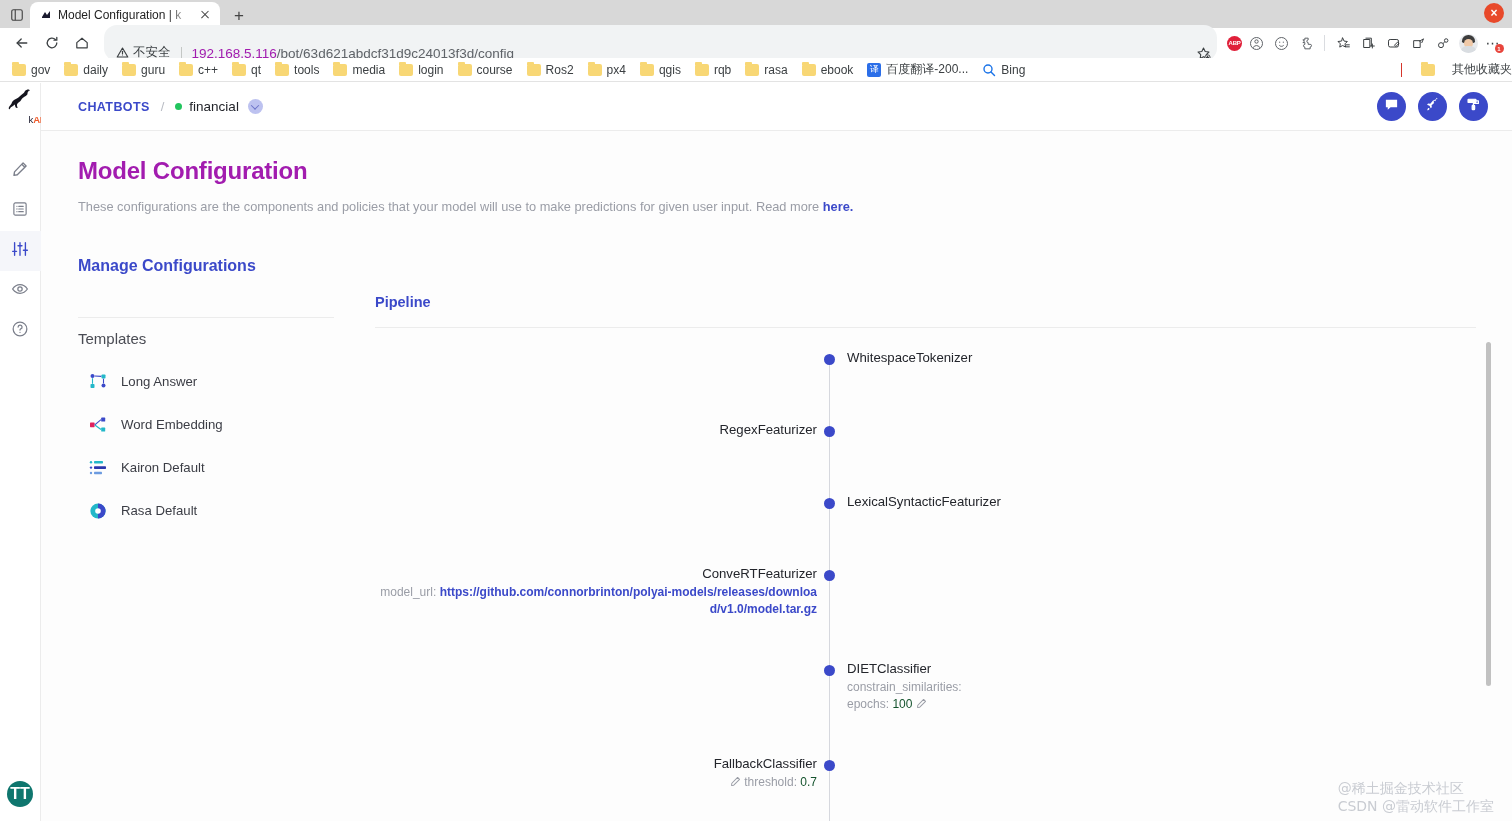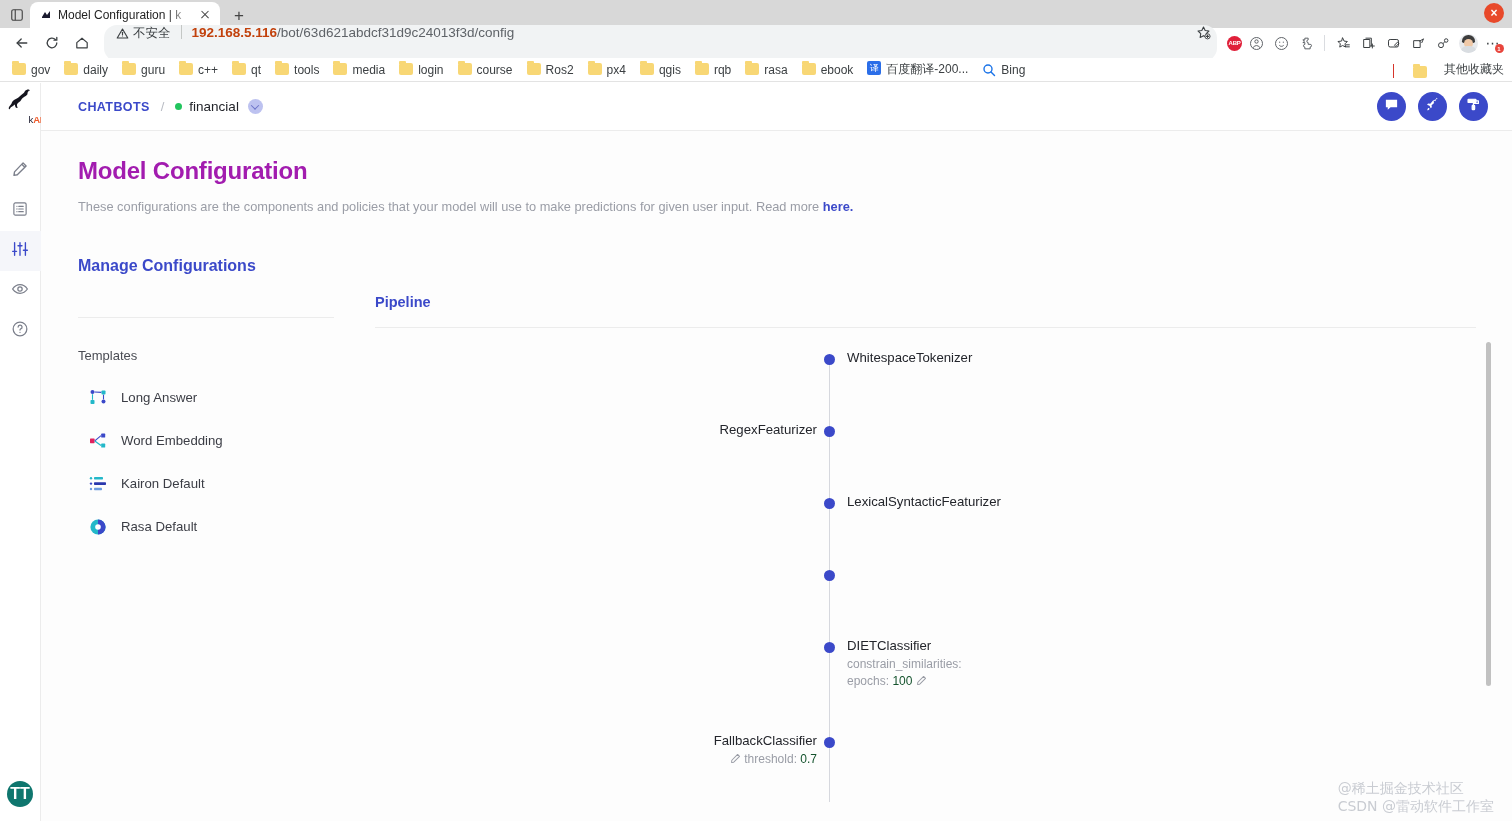--- a/index.html
+++ b/index.html
@@ -52,27 +52,27 @@
     height: 30px; background: #ffffff; display: flex; align-items: center;
     padding: 0 8px; gap: 2px;
   }
   .tbbtn {
     width: 28px; height: 26px; display: flex; align-items: center; justify-content: center;
     color: #3c4043;
   }
   .tbbtn svg { width: 16px; height: 16px; }
   .omnibox {
     flex: 1; height: 36px; background: #f1f3f4; border-radius: 13px;
-    display: flex; align-items: flex-start; padding: 0 6px 0 12px; margin: 0 6px;
+    display: flex; align-items: flex-end; padding: 0 6px 0 12px; margin: 0 6px;
     font-size: 13.5px; gap: 6px; position: relative;
   }
   .omnibox .warn { display: flex; align-items: center; gap: 4px; color: #3c4043; font-size: 12.5px; }
   .omnibox .sep { width: 1px; height: 14px; background: #c4c7c5; margin: 0 4px; }
   .omnibox .url { color: #5f6368; white-space: nowrap; overflow: hidden; }
-  .omnibox .url b { color: #c2410c; font-weight: 700; }
+  .omnibox .url b { color: #a21caf; font-weight: 400; }
   .omnibox .star { margin-left: auto; display:flex; align-items:center; }
   .ext-icons { display: flex; align-items: center; gap: 3px; padding-left: 2px; }
   .ext {
     width: 22px; height: 22px; display: flex; align-items: center; justify-content: center;
     color: #3c4043; position: relative;
   }
   .ext svg { width: 15px; height: 15px; }
   .ext.abp { background: #e0203a; border-radius: 50%; width: 15px; height: 15px; color: #fff;
              font-size: 6px; font-weight: bold; letter-spacing: -0.3px; }
   .ext-divider { width: 1px; height: 16px; background: #dadce0; margin: 0 4px; }
@@ -88,32 +88,32 @@
     position: absolute; right: 0px; bottom: 1px; width: 9px; height: 9px;
     border-radius: 50%; background: #e8453c; color: #fff; font-size: 6px;
     display: flex; align-items: center; justify-content: center; font-weight: bold;
   }
 
   .bookmarks {
     height: 24px; background: #ffffff; display: flex; align-items: center;
     padding: 0 6px; gap: 2px; border-bottom: 1px solid #e3e3e3; font-size: 12px;
     color: #3c4043; position: relative;
   }
-  .bm { display: flex; align-items: flex-start; gap: 5px; padding: 2px 6px; border-radius: 4px; white-space: nowrap; }
+  .bm { display: flex; align-items: center; gap: 5px; padding: 2px 6px; border-radius: 4px; white-space: nowrap; }
   .bm-folder {
     width: 14px; height: 12px; background: #f8d775; border-radius: 2px; position: relative; flex: 0 0 14px;
   }
   .bm-folder::before {
     content: ""; position: absolute; left: 0; top: -2px; width: 7px; height: 3px;
     background: #f8d775; border-radius: 1px 1px 0 0;
   }
   .bm-baidu { width: 14px; height: 14px; background: #2b6ee8; color: #fff; font-size: 9px;
               display: flex; align-items: center; justify-content: center; border-radius: 2px; flex: 0 0 14px;}
   .bm-bing { width: 14px; height: 14px; display:flex; align-items:center; justify-content:center; flex: 0 0 14px;}
-  .bm-right { position: absolute; right: 8px; display: flex; align-items: flex-end; gap: 17px; }
+  .bm-right { position: absolute; right: 0; display: flex; align-items: center; gap: 17px; }
   .bm-right .vline { width: 1px; height: 14px; background: #d6352b; margin-right: 2px; }
 
   
   .app {
     position: absolute; top: 83px; left: 0; width: 1512px; height: 738px;
     background: #fdfdfd; display: flex;
   }
 
   .railbar {
     width: 41px; background: #ffffff; border-right: 1px solid #ececec;
@@ -185,21 +185,21 @@
   .layers-icon i:nth-child(3){ top: 11px; }
   .layers-icon .gear {
     position: absolute; right: -1px; bottom: -1px; width: 11px; height: 11px;
     border-radius: 50%; background: #6a6f85;
     box-shadow: 0 0 0 2px #fff;
   }
   .layers-icon .gear::after {
     content:""; position:absolute; left:3.5px; top:3.5px; width:4px; height:4px; background:#fff; border-radius:50%;
   }
   .divider { width: 256px; height: 1px; background: #ececec; margin: 23px 0 0 0; }
-  .tmpl-head { margin-top: 30px; font-size: 13px; color: #4a4c54; }
+  .tmpl-head { margin-top: 12px; font-size: 15px; color: #4a4c54; }
   .tmpl-list { margin-top: 13px; }
   .tmpl-item { display: flex; align-items: center; gap: 13px; height: 43px; padding-left: 10px; }
   .tmpl-item .tlabel { font-size: 13.2px; color: #3b3d45; }
   .tmpl-ico { width: 20px; height: 20px; flex: 0 0 20px; }
 
   .right-col { flex: 1; position: relative; padding-right: 36px; }
   .section-title { font-size: 14.5px; font-weight: 600; color: #3b49c9; }
   .section-rule { height: 1px; background: #ececec; margin-top: 17px; }
 
   .timeline { position: relative; padding-top: 22px; }
@@ -663,20 +663,29 @@
               <div class="node">
                 <span class="dot"></span>
                 <div class="side-right">
                   <div class="nm">LexicalSyntacticFeaturizer</div>
                 </div>
               </div>
               <div class="n-gap-1"></div>
 
               <div class="node">
                 <span class="dot"></span>
+                <div class="side-left">
+                  <div class="nm">ConveRTFeaturizer</div>
+                  <div class="params">
+                    <div class="prm">
+                      <span>model_url:</span>
+                      <a href="#">https://github.com/connorbrinton/polyai-models/releases/download/v1.0/model.tar.gz</a>
+                    </div>
+                  </div>
+                </div>
               </div>
               <div class="n-gap-2"></div>
 
               <div class="node">
                 <span class="dot"></span>
                 <div class="side-right">
                   <div class="nm">DIETClassifier</div>
                   <div class="params">
                     <div class="prm">
                       <span>constrain_similarities:</span>

